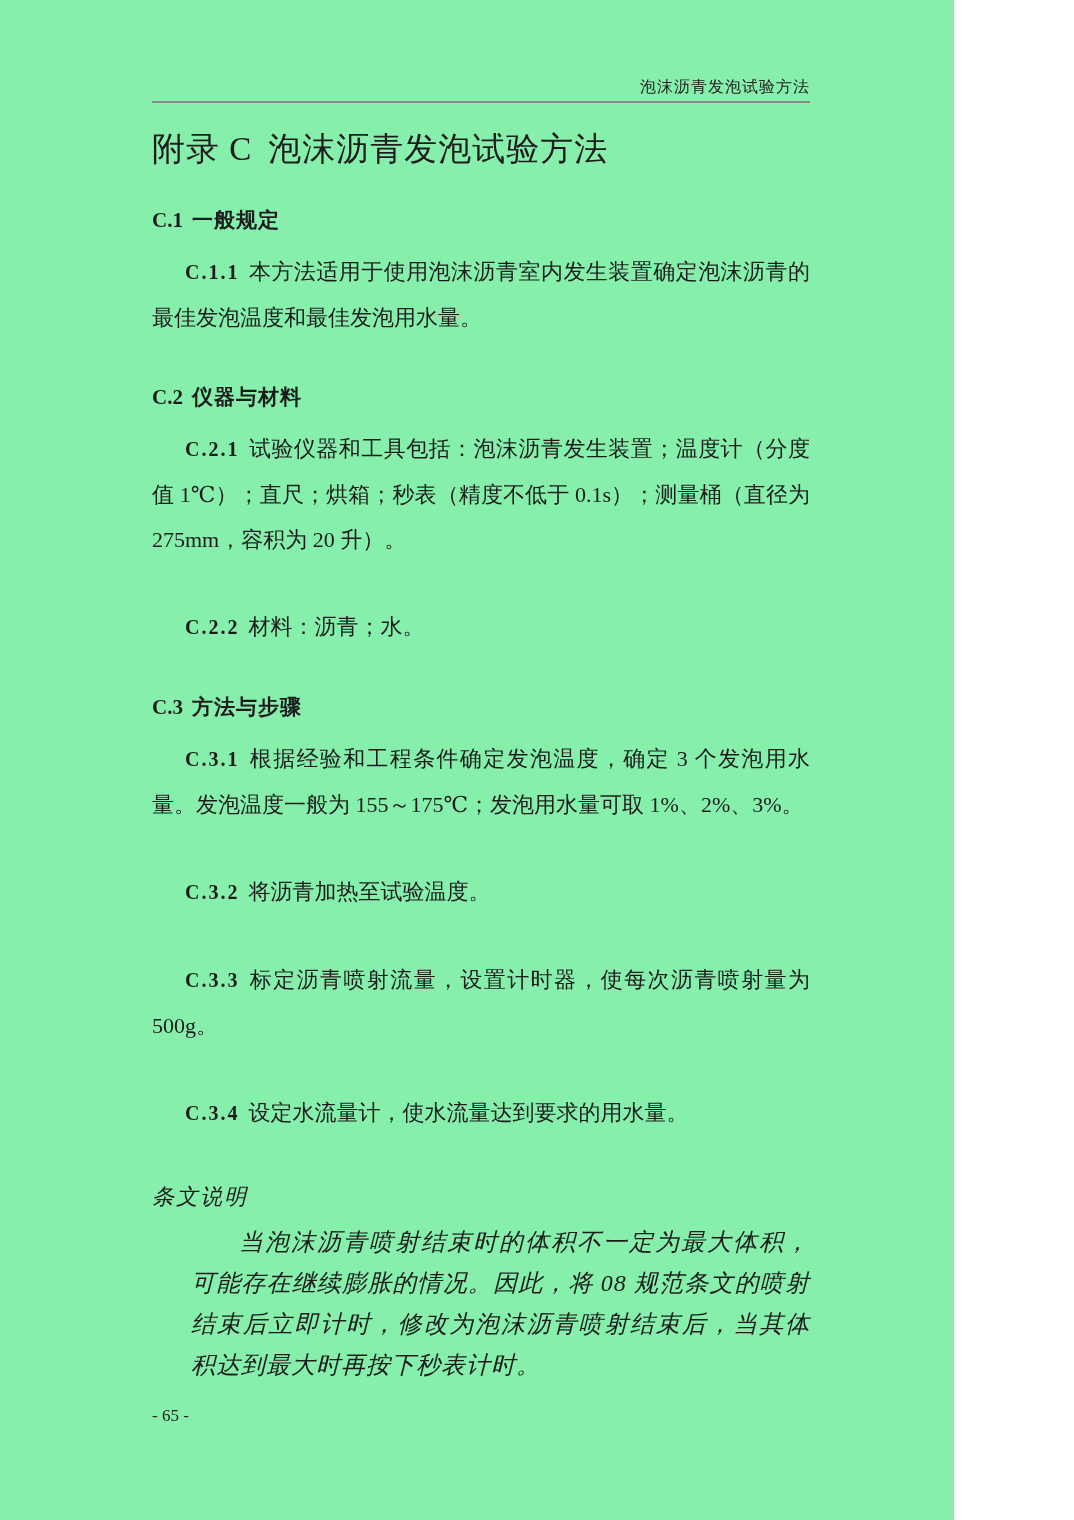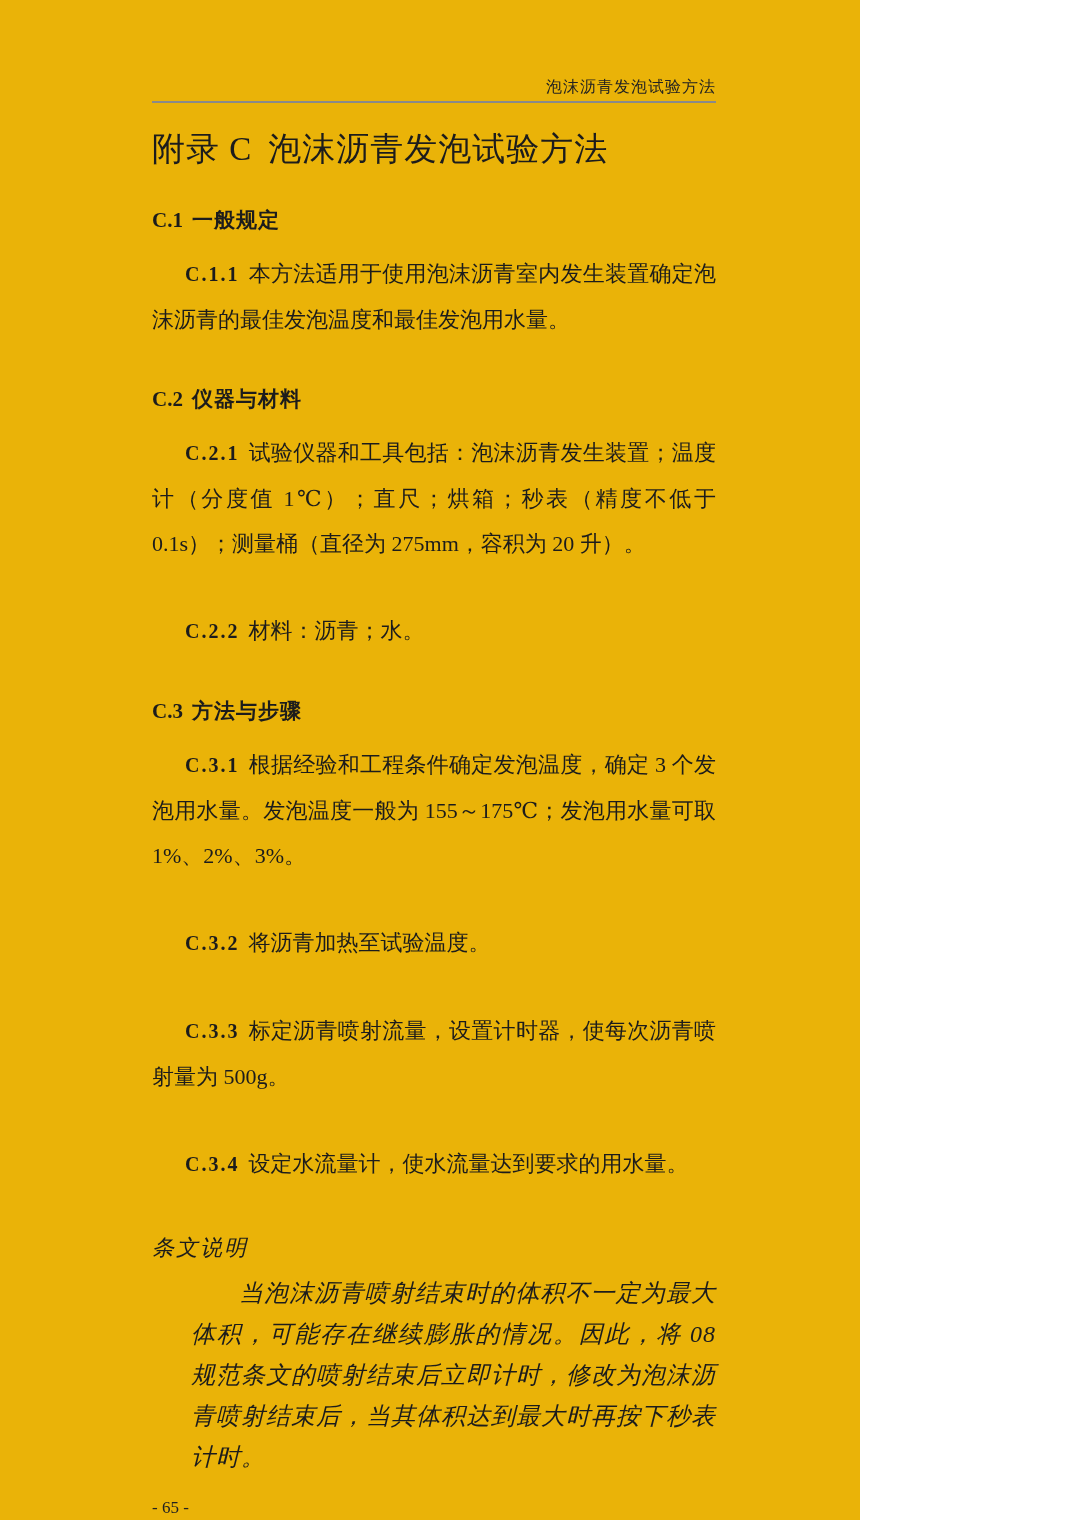--- a/index.html
+++ b/index.html
@@ -1,19 +1,19 @@
 <!DOCTYPE html>
 <html><head>
 <meta charset="utf-8">
 <style>
   * { margin: 0; padding: 0; box-sizing: border-box; }
   html, body { background: #ffffff; }
   .page {
-    width: 860px; height: 1520px;
-    background: #eab308;
+    width: 954px; height: 1520px;
+    background: #86efac;
     position: relative;
     overflow: hidden;
     font-family: "Liberation Serif", "DejaVu Serif", serif;
     color: #1c1c1c;
   }
   .content { padding: 0 144px 0 152px; }
 
   .running-header {
     padding-top: 78px;
     text-align: right;
@@ -45,21 +45,21 @@
     font-weight: 700;
   }
   h2.section-heading.first { margin-top: 36px; }
   h2.section-heading .h-num {
     font-family: "Liberation Serif", "DejaVu Serif", serif;
     font-weight: 600;
     margin-right: 9px;
     letter-spacing: 0;
   }
   h2.section-heading .h-label {
-    font-family: Liberation Mono, monospace;
+    font-family: Liberation Sans, sans-serif;
     letter-spacing: 1px;
   }
 
   p.clause {
     margin-top: 42px;
     font-size: 22px;
     line-height: 45px;
     text-align: justify;
     text-indent: 33px;
   }

